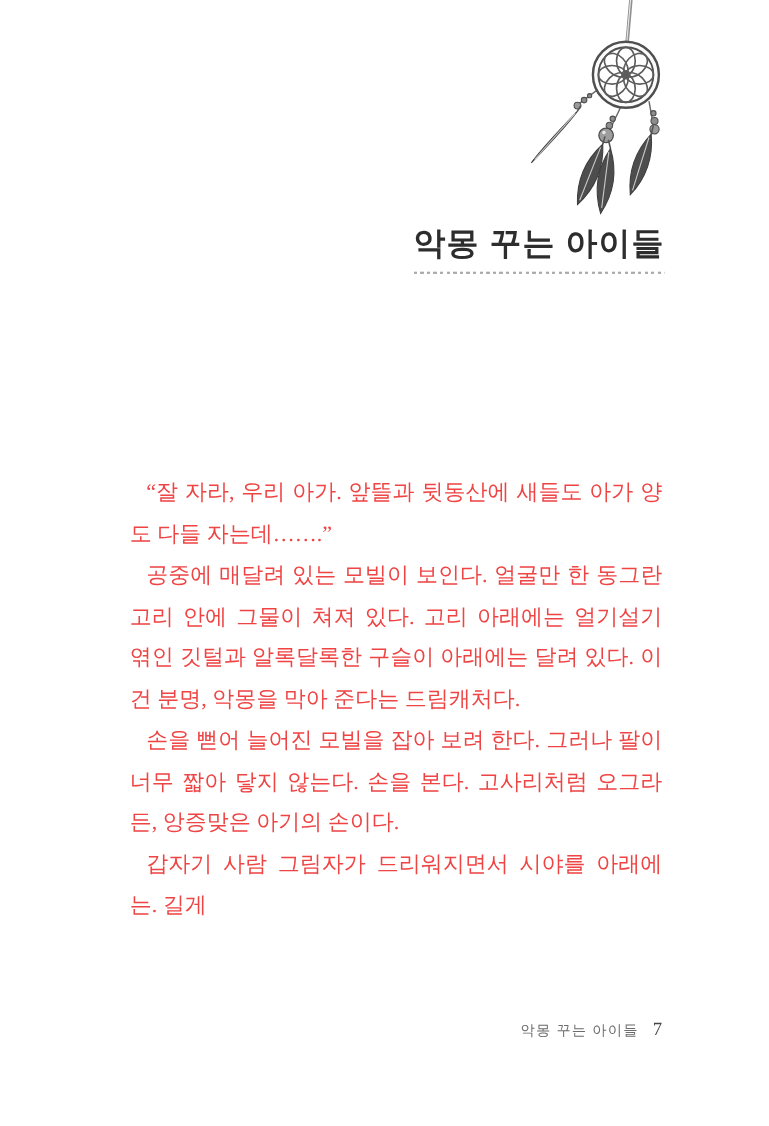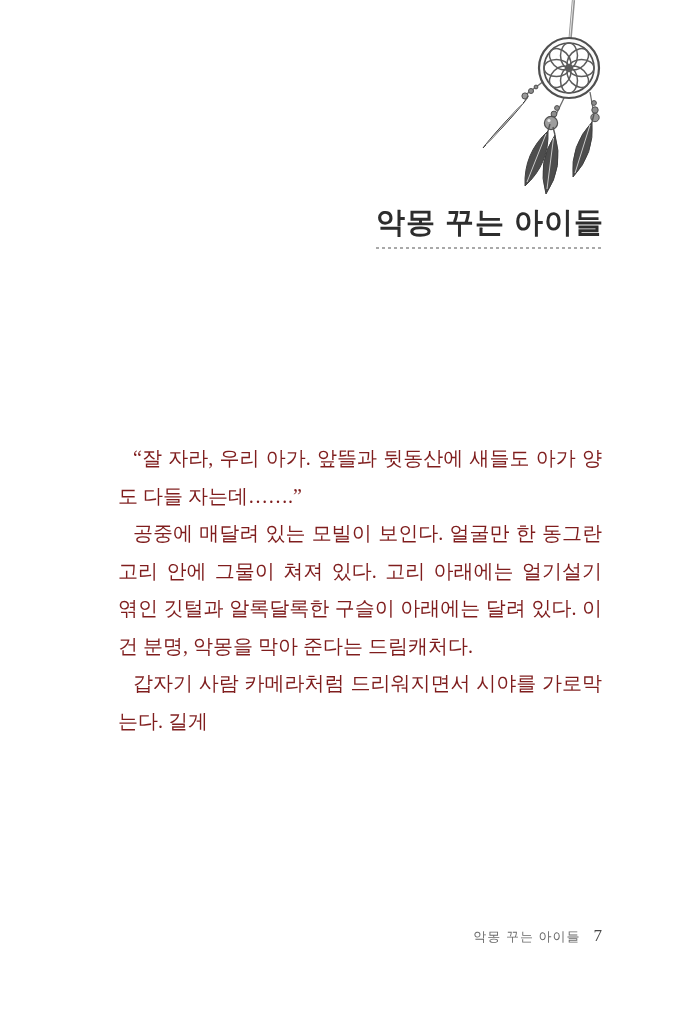--- a/index.html
+++ b/index.html
@@ -45,25 +45,25 @@
   .title-underline {
     height: 2px;
     margin-top: 8px;
     background-image: repeating-linear-gradient(to right, #a9a9a9 0 3px, transparent 3px 6px);
   }
 
   
   .body-text {
     position: absolute;
     left: 118px;
-    top: 440px;
+    top: 430px;
     width: 484px;
     font-size: 20px;
     line-height: 37.5px;
-    color: #7f1d1d;
+    color: #ef4444;
     text-align: justify;
     word-break: break-all;
   }
   .body-text p {
     margin: 0;
     text-indent: 15px;
   }
 
   
   .footer {
@@ -150,21 +150,22 @@
   <div class="title-block">
     <div>
       <h1 class="chapter-title" style="margin:0">악몽 꾸는 아이들</h1>
       <div class="title-underline"></div>
     </div>
   </div>
 
   <div class="body-text">
     <p>“잘 자라, 우리 아가. 앞뜰과 뒷동산에 새들도 아가 양도 다들 자는데…….”</p>
     <p>공중에 매달려 있는 모빌이 보인다. 얼굴만 한 동그란 고리 안에 그물이 쳐져 있다. 고리 아래에는 얼기설기 엮인 깃털과 알록달록한 구슬이 아래에는 달려 있다. 이건 분명, 악몽을 막아 준다는 드림캐처다.</p>
-    <p>갑자기 사람 카메라처럼 드리워지면서 시야를 가로막는다. 길게</p>
+    <p>손을 뻗어 늘어진 모빌을 잡아 보려 한다. 그러나 팔이 너무 짧아 닿지 않는다. 손을 본다. 고사리처럼 오그라든, 앙증맞은 아기의 손이다.</p>
+    <p>갑자기 사람 그림자가 드리워지면서 시야를 아래에는. 길게</p>
   </div>
 
   <div class="footer">
     <span class="footer-chapter">악몽 꾸는 아이들</span>
     <span class="footer-page-number">7</span>
   </div>
 
 </div>
 
 </body></html>

